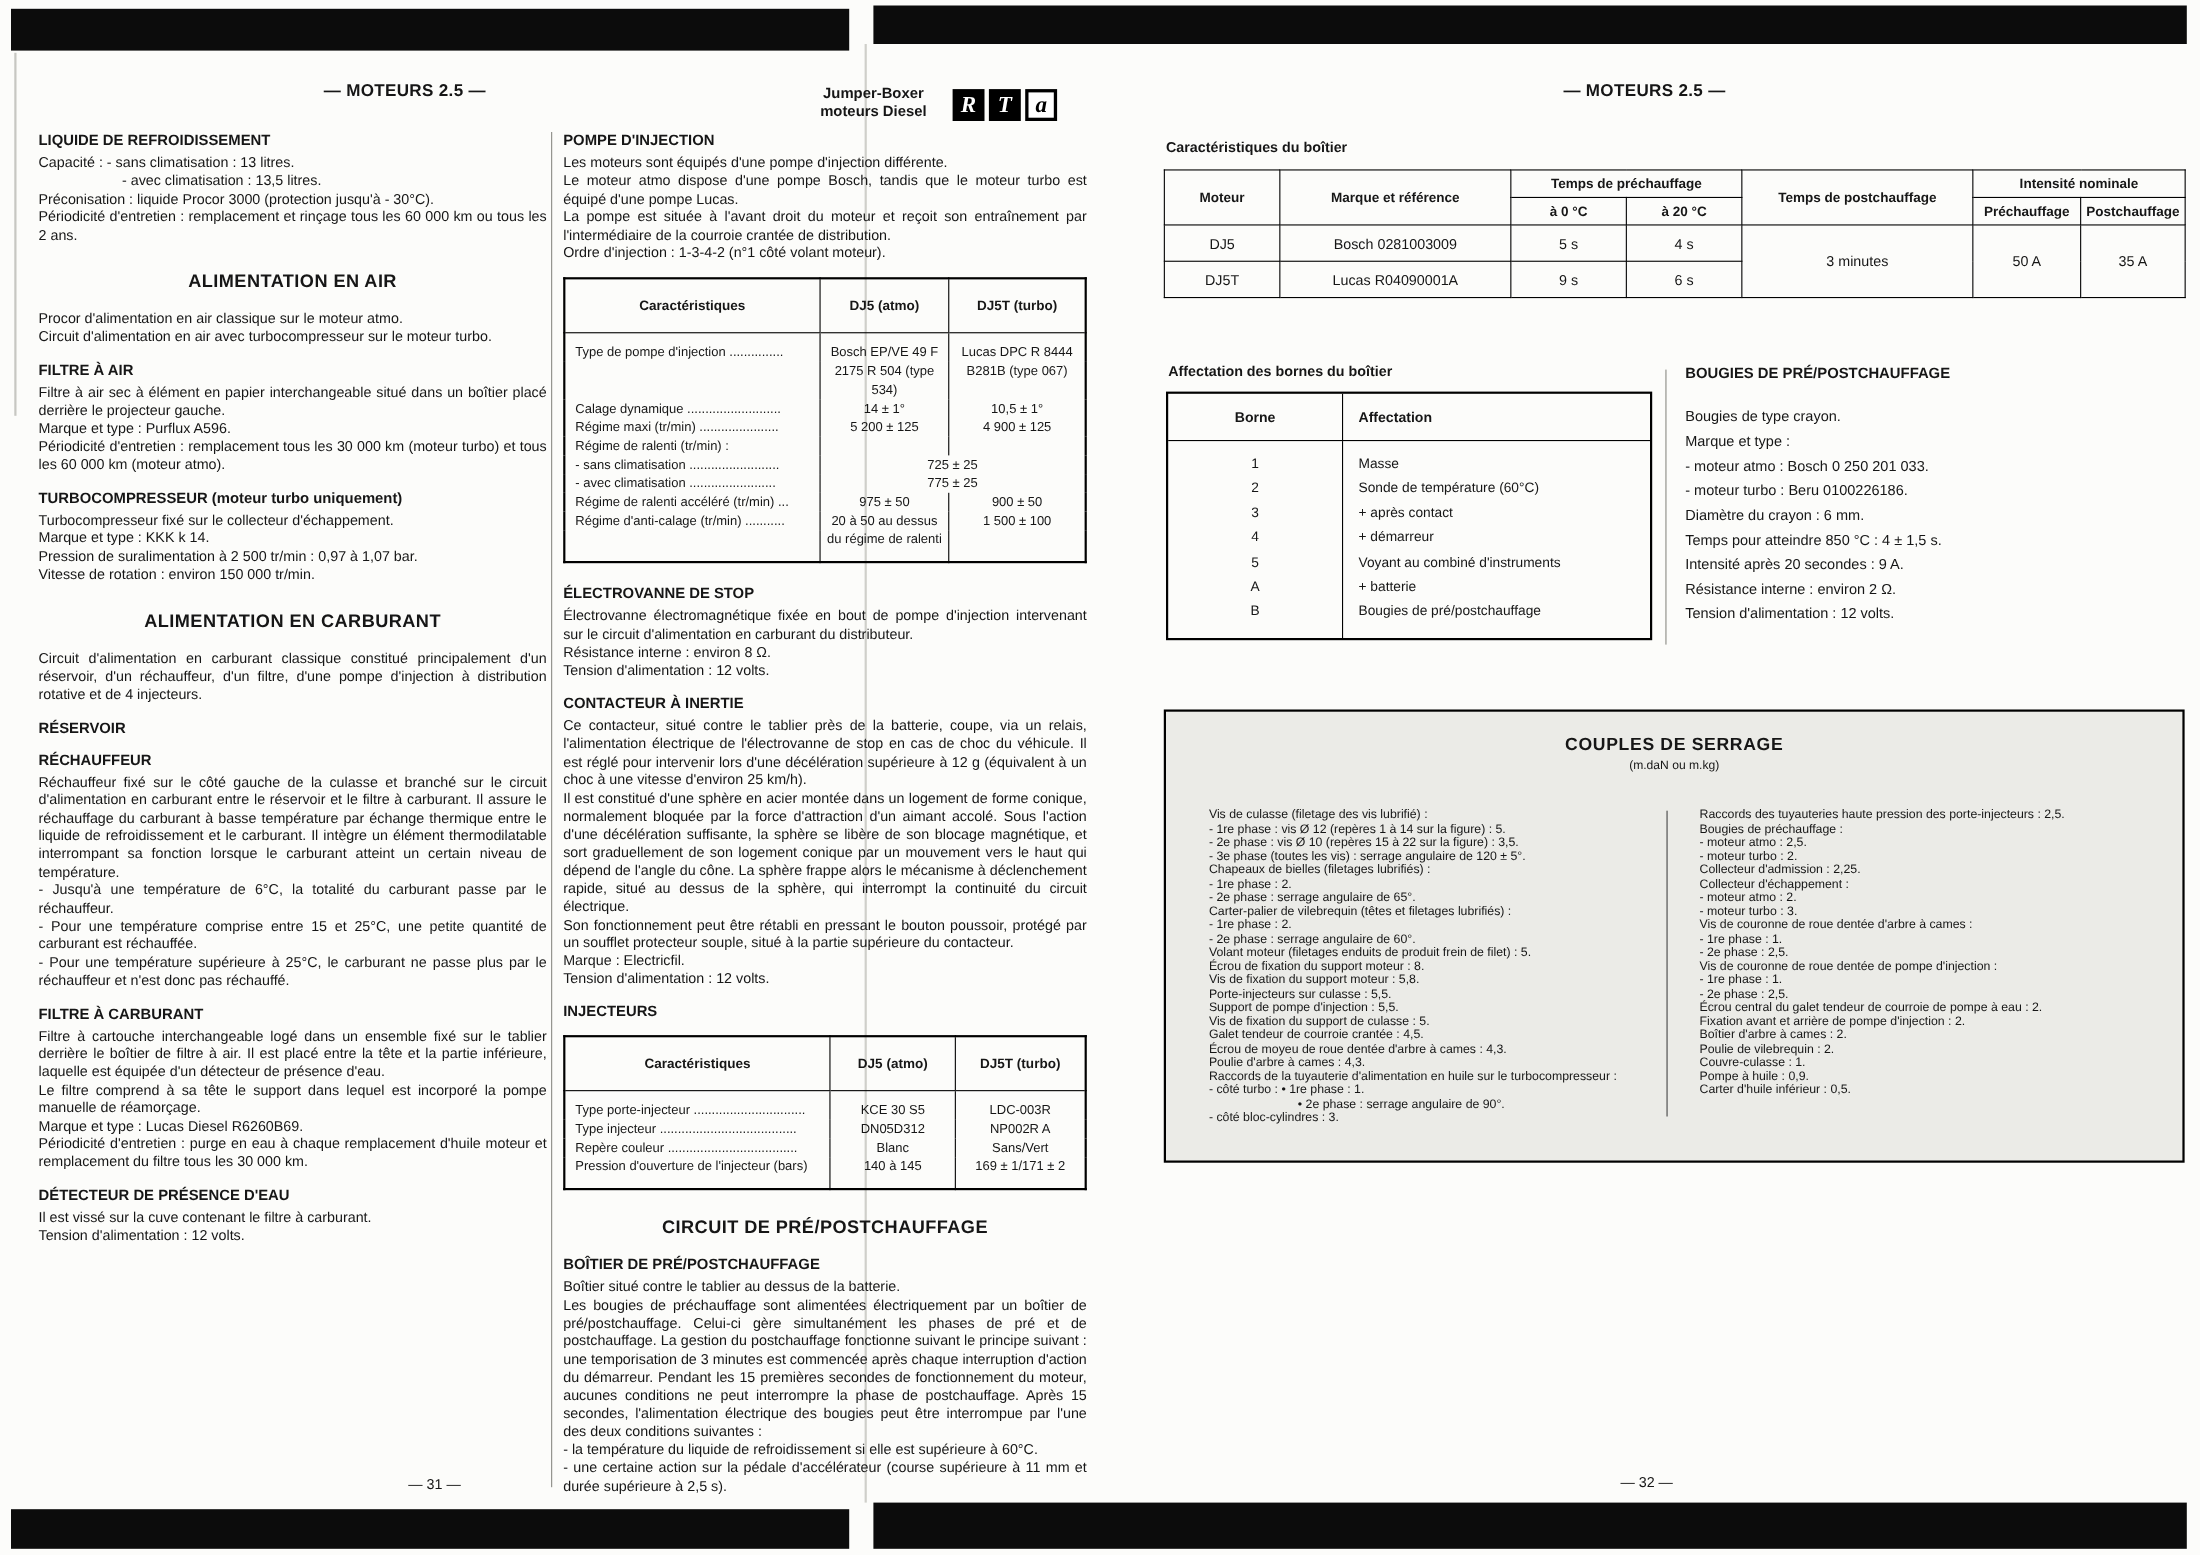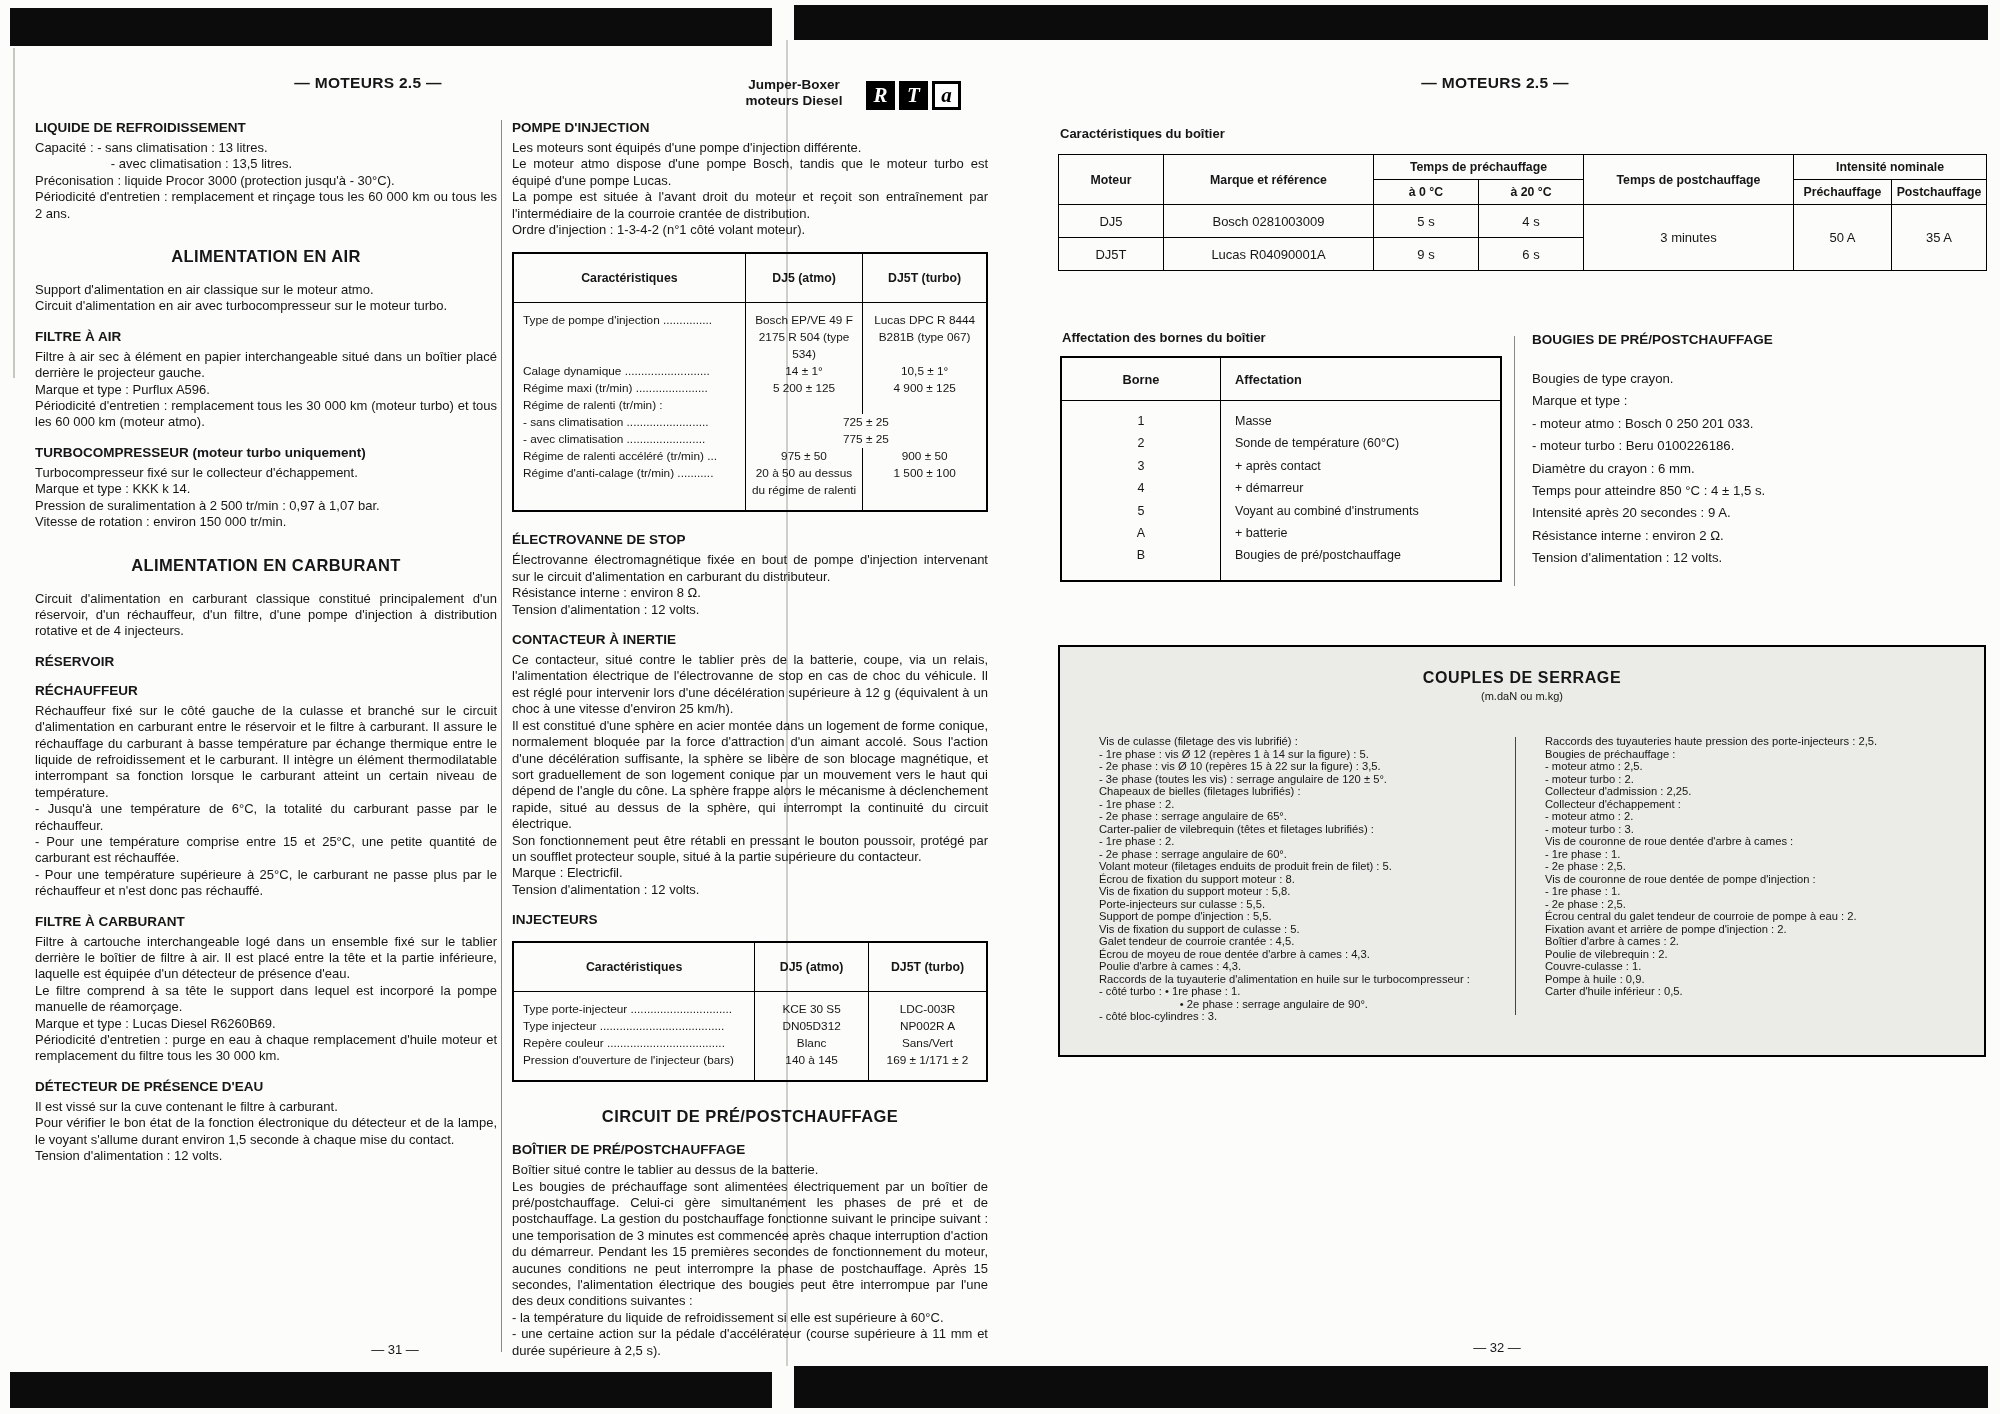--- a/index.html
+++ b/index.html
@@ -94,21 +94,21 @@
       <div class="sec-title">LIQUIDE DE REFROIDISSEMENT</div>
       <div>
           <div class="body-line">Capacité : - sans climatisation : 13 litres.</div>
           <div class="body-line">                     - avec climatisation : 13,5 litres.</div>
           <div class="body-line">Préconisation : liquide Procor 3000 (protection jusqu'à - 30°C).</div>
           <div class="body-line">Périodicité d'entretien : remplacement et rinçage tous les 60 000 km ou tous les 2 ans.</div>
         </div>
 
       <div class="center-head">ALIMENTATION EN AIR</div>
       <div>
-          <div class="body-line">Support d'alimentation en air classique sur le moteur atmo.</div>
+          <div class="body-line">Procor d'alimentation en air classique sur le moteur atmo.</div>
           <div class="body-line">Circuit d'alimentation en air avec turbocompresseur sur le moteur turbo.</div>
         </div>
 
       <div class="sec-title">FILTRE À AIR</div>
       <div>
           <div class="body-line">Filtre à air sec à élément en papier interchangeable situé dans un boîtier placé derrière le projecteur gauche.</div>
           <div class="body-line">Marque et type : Purflux A596.</div>
           <div class="body-line">Périodicité d'entretien : remplacement tous les 30 000 km (moteur turbo) et tous les 60 000 km (moteur atmo).</div>
         </div>
 
@@ -139,21 +139,20 @@
       <div>
           <div class="body-line">Filtre à cartouche interchangeable logé dans un ensemble fixé sur le tablier derrière le boîtier de filtre à air. Il est placé entre la tête et la partie inférieure, laquelle est équipée d'un détecteur de présence d'eau.</div>
           <div class="body-line">Le filtre comprend à sa tête le support dans lequel est incorporé la pompe manuelle de réamorçage.</div>
           <div class="body-line">Marque et type : Lucas Diesel R6260B69.</div>
           <div class="body-line">Périodicité d'entretien : purge en eau à chaque remplacement d'huile moteur et remplacement du filtre tous les 30 000 km.</div>
         </div>
 
       <div class="sec-title">DÉTECTEUR DE PRÉSENCE D'EAU</div>
       <div>
           <div class="body-line">Il est vissé sur la cuve contenant le filtre à carburant.</div>
-          <div class="body-line">Pour vérifier le bon état de la fonction électronique du détecteur et de la lampe, le voyant s'allume durant environ 1,5 seconde à chaque mise du contact.</div>
           <div class="body-line">Tension d'alimentation : 12 volts.</div>
         </div>
     </div>
 
     <div class="col" style="left:512px;top:120px;width:476px;">
       <div class="sec-title">POMPE D'INJECTION</div>
       <div>
           <div class="body-line">Les moteurs sont équipés d'une pompe d'injection différente.</div>
           <div class="body-line">Le moteur atmo dispose d'une pompe Bosch, tandis que le moteur turbo est équipé d'une pompe Lucas.</div>
           <div class="body-line">La pompe est située à l'avant droit du moteur et reçoit son entraînement par l'intermédiaire de la courroie crantée de distribution.</div>

